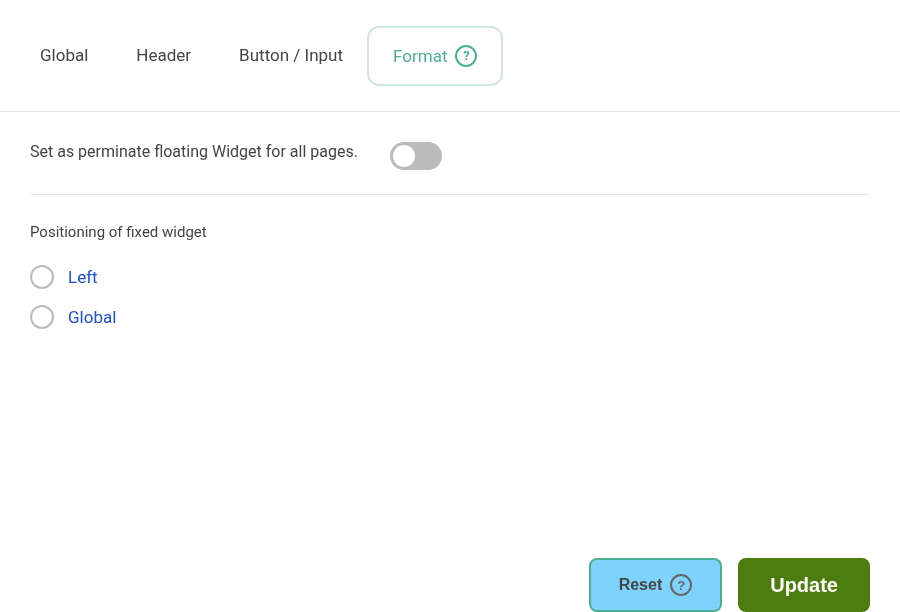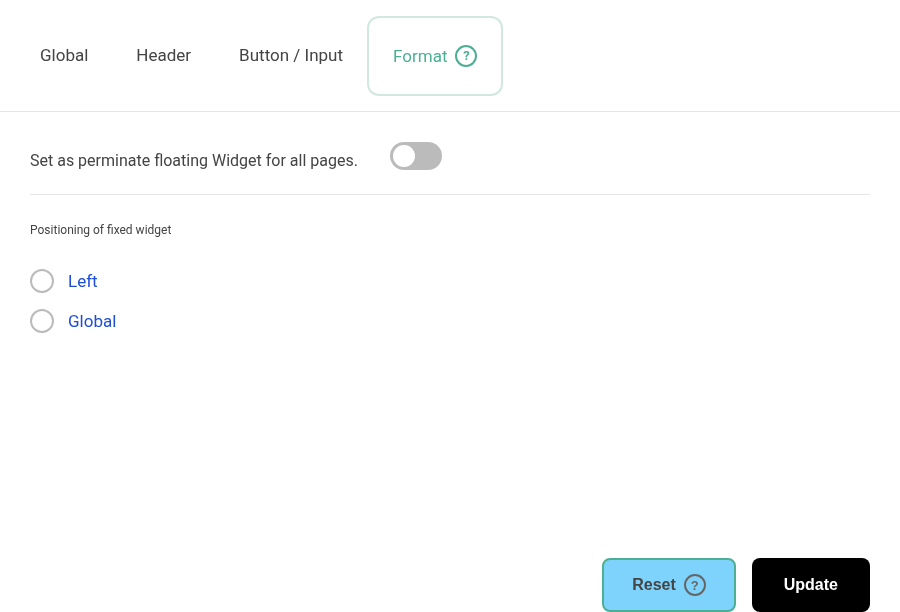--- a/index.html
+++ b/index.html
@@ -51,21 +51,21 @@
 
     .tab-item:first-child {
       padding-left: 10px;
     }
 
     .tab-item.active {
       color: #4caf93;
       border: 2px solid #d0e8e0;
       border-radius: 12px;
       margin-bottom: 0;
-      height: 80px;
+      height: 60px;
       align-self: center;
     }
 
     .tab-item .question-icon {
       display: inline-flex;
       align-items: center;
       justify-content: center;
       width: 22px;
       height: 22px;
       border: 2px solid #4caf93;
@@ -78,21 +78,21 @@
 
     
     .content-area {
       padding: 30px 30px;
       flex: 1;
     }
 
     
     .toggle-row {
       display: flex;
-      align-items: flex-end;
+      align-items: flex-start;
       gap: 32px;
       margin-bottom: 24px;
     }
 
     .toggle-label {
       font-size: 16px;
       color: #444;
     }
 
     .toggle-switch {
@@ -141,23 +141,23 @@
 
     
     .divider {
       border: none;
       border-top: 1px solid #e5e5e5;
       margin: 10px 0 28px 0;
     }
 
     
     .positioning-label {
-      font-size: 12px;
-      color: #444;
-      margin-bottom: 32px;
+      font-size: 15px;
+      color: #444;
+      margin-bottom: 24px;
     }
 
     .radio-group {
       display: flex;
       flex-direction: column;
       gap: 16px;
     }
 
     .radio-item {
       display: flex;
@@ -226,25 +226,25 @@
       height: 22px;
       border: 2px solid #666;
       border-radius: 50%;
       color: #666;
       font-size: 13px;
       font-weight: bold;
     }
 
     .btn-update {
       padding: 14px 32px;
-      background: #000000;
+      background: #4d7c0f;
       border: none;
       border-radius: 8px;
       color: #fff;
-      font-size: 16px;
+      font-size: 20px;
       font-weight: 700;
       cursor: pointer;
     }
   </style>
 </head>
 <body>
 
 <div class="page-container">
 
   <div class="tab-bar">

